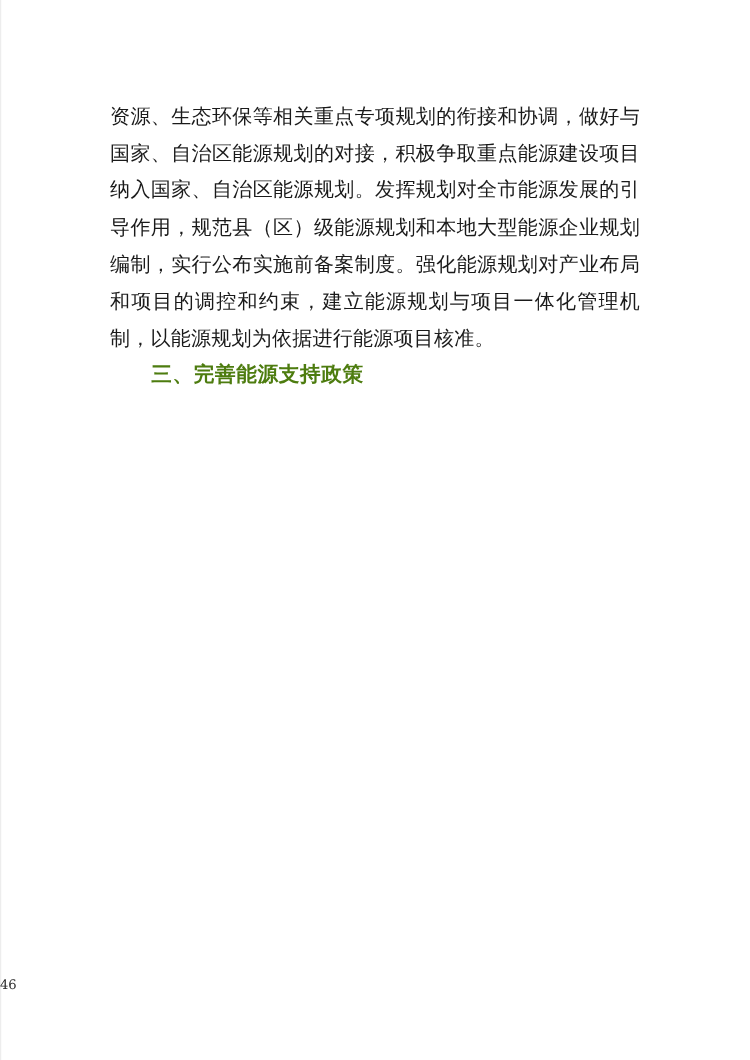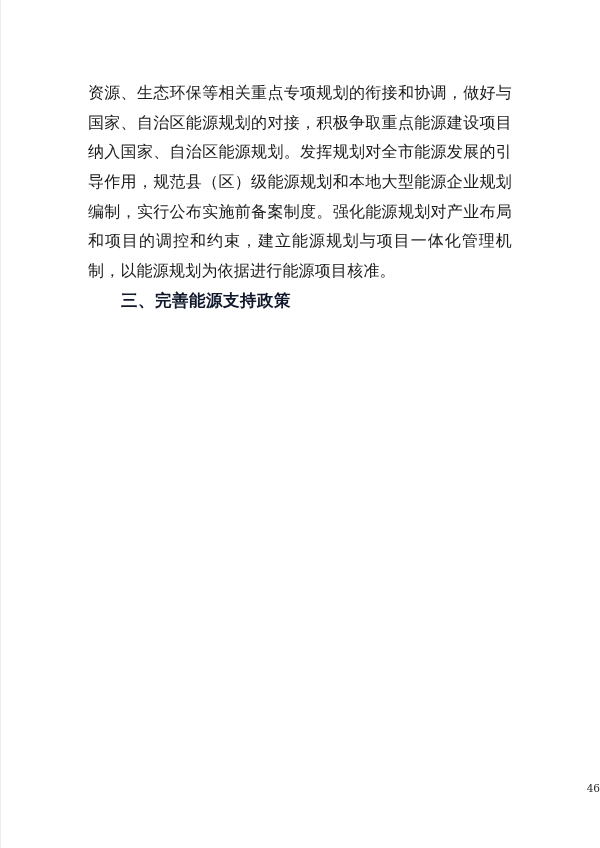--- a/index.html
+++ b/index.html
@@ -45,29 +45,29 @@
   }
   .heading {
     margin: 0;
     padding: 0;
     text-indent: 2em;
     font-family: "Liberation Sans", "DejaVu Sans", sans-serif;
     font-weight: 700;
     font-size: 16.5px;
     line-height: 29.65px;
     text-align: left;
-    color: #0f172a;
+    color: #4d7c0f;
     letter-spacing: 0.5px;
   }
   .page-number {
     position: absolute;
     left: 0;
     right: 0;
     top: 781px;
-    text-align: right;
+    text-align: left;
     font-family: "DejaVu Serif", "Liberation Serif", serif;
     font-size: 10.5px;
     line-height: 14px;
     color: #2b2b2b;
   }
 </style>
 </head>
 <body>
 
 <div class="page-surface">

